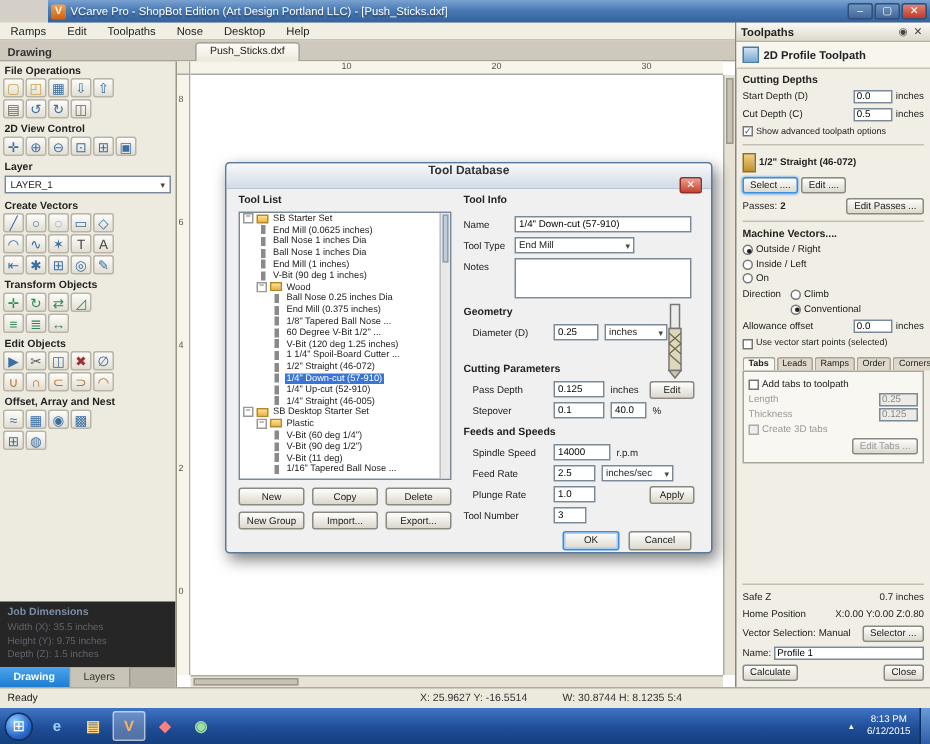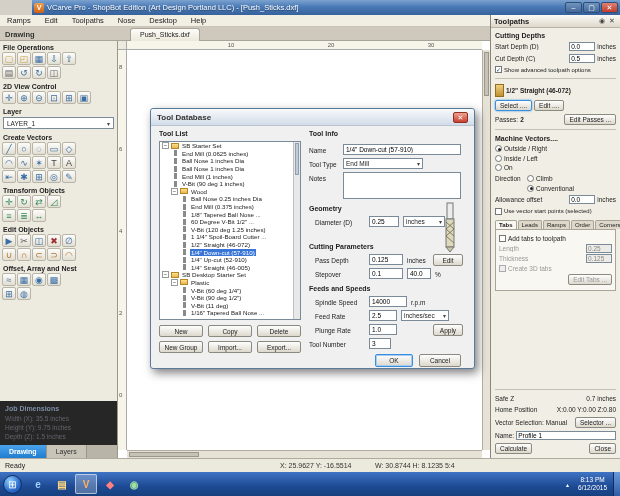--- a/index.html
+++ b/index.html
@@ -93,21 +93,21 @@
     border-radius:2px 2px 0 0; margin-right:1px; }
   .tp-tab.active { background:#f9f7f1; font-weight:bold; }
   .tab-box { border:1px solid #a8a498; background:#f9f7f1; padding:3px; flex:none; }
   .tool-thumb { width:9px; height:13px; background:linear-gradient(#f0d080,#c09030); border:1px solid #907020; flex:none; }
   .flex-spacer { flex:1; }
 
   
   .dialog { position:absolute; left:150px; top:108px; width:325px; height:261px; background:#f0f0f0;
     border:1px solid #5a7a9a; border-radius:3px; box-shadow:3px 4px 10px rgba(0,0,0,.5); z-index:10; }
   .dlg-title { height:17px; background:linear-gradient(#f8f9fb,#d2dce8); border-bottom:1px solid #b8c4d0;
-    border-radius:3px 3px 0 0; display:flex; align-items:center; padding:0 6px; font-size:8px; font-weight:bold; color:#333; }
+    border-radius:3px 3px 0 0; display:flex; align-items:center; padding:0 6px; font-size:8px; font-weight:bold; color:#333;flex-direction:column; }
   .dlg-close { margin-left:auto; width:15px; height:11px; background:linear-gradient(#f0a090,#c84030);
     border:1px solid #903020; border-radius:2px; color:#fff; font-size:7px; line-height:10px; text-align:center; font-weight:normal; }
   .dlg-body { position:relative; height:243px; font-size:7px; }
   .g-lbl { position:absolute; font-size:6.5px; color:#222; white-space:nowrap; }
   .g-lbl.b { font-weight:bold; font-size:7px; }
   .tree { position:absolute; background:#fff; border:1px solid #7a8a99; overflow:hidden; }
   .tree-row { display:flex; align-items:center; height:7.6px; font-size:6.2px; white-space:nowrap; color:#222; overflow:hidden; }
   .tree-lbl { padding:0 1px; }
   .tree-row.sel .tree-lbl { background:#3875d7; color:#fff; }
   .expander { width:7px; height:7px; border:1px solid #999; background:#fff; font-size:6px; line-height:5px;
@@ -303,20 +303,24 @@
         <div class="thumb"></div>
       </div>
   </div>
 
   <div class="right-panel">
     <div class="rp-header">
       <span class="rp-title">Toolpaths</span>
       <span class="rp-hicon">◉</span>
       <span class="rp-hicon">✕</span>
     </div>
+    <div class="rp-title2">
+      <span class="tp-icon"></span>
+      <span>2D Profile Toolpath</span>
+    </div>
     <div class="rp-body">
       <div class="sec-title">Cutting Depths</div>
       <div class="row">
         <span class="lbl">Start Depth (D)</span>
         <input class="rinp" value="0.0" style="">
         <span class="lbl-f">inches</span>
       </div>
       <div class="row">
         <span class="lbl">Cut Depth (C)</span>
         <input class="rinp" value="0.5" style="">

